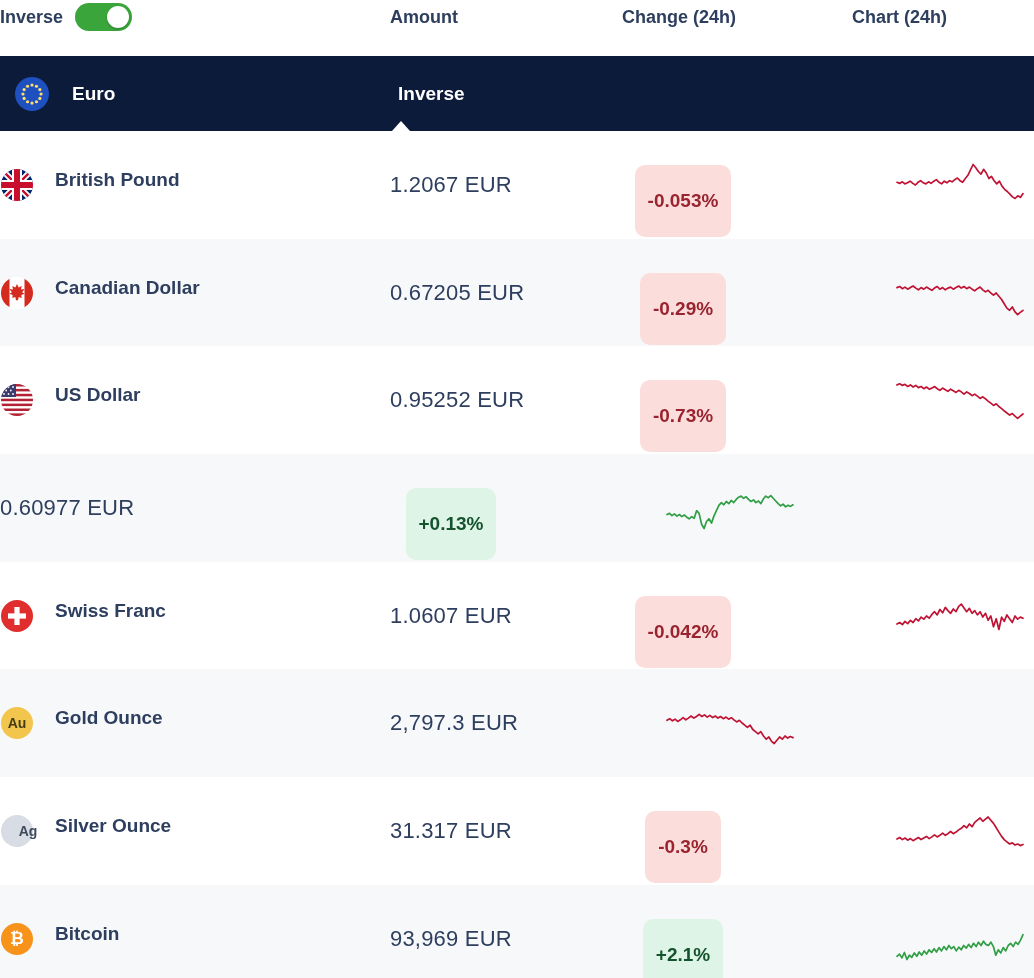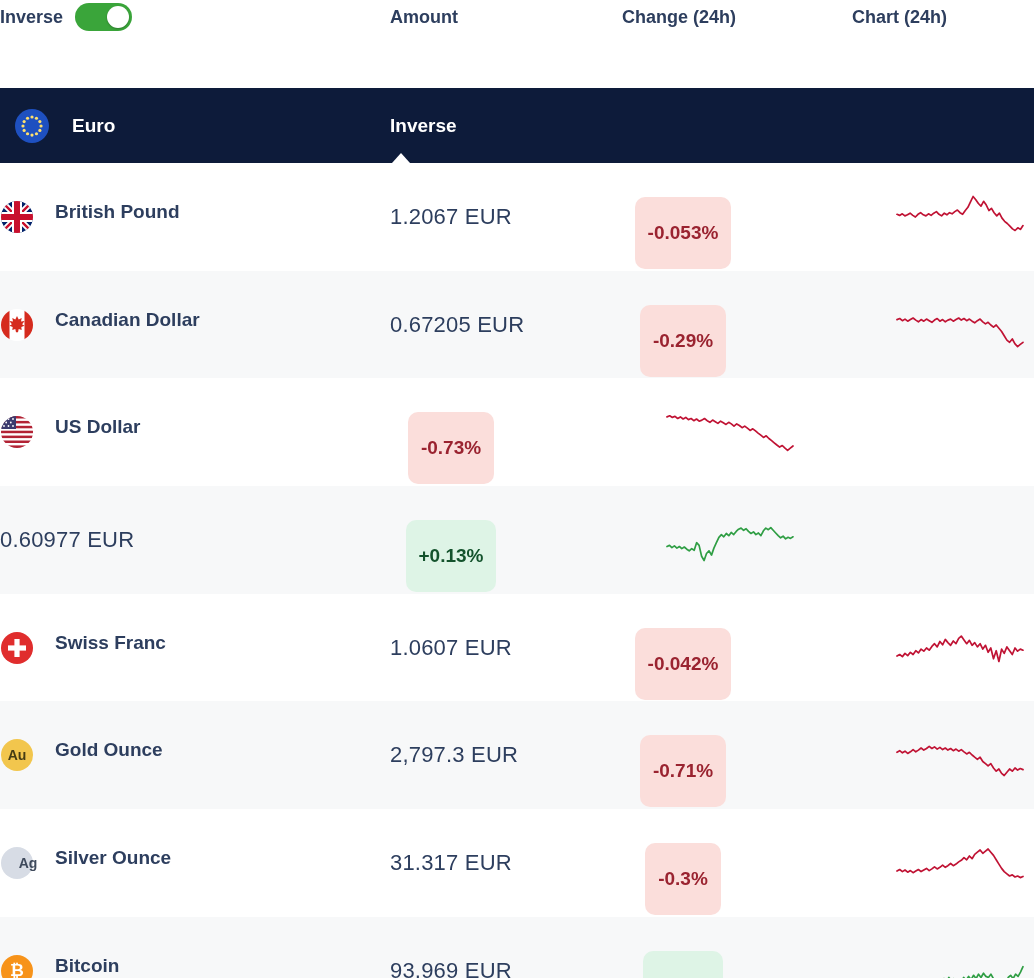--- a/index.html
+++ b/index.html
@@ -18,22 +18,22 @@
   .toggle {
     position:relative; width:57px; height:28px; border-radius:15px;
     background:#3aa53a; border:none; cursor:pointer; flex:none;
   }
   .toggle .knob {
     position:absolute; top:3px; right:3px; width:22px; height:22px;
     border-radius:50%; background:#fff; box-shadow:0 1px 2px rgba(0,0,0,.25);
   }
   
   .base-bar {
-    position:relative; margin-top:54px; height:75px; background:#0d1b3a;
-    display:grid; grid-template-columns:390px 644px; align-items:center;
+    position:relative; margin-top:22px; height:75px; background:#0d1b3a;
+    display:grid; grid-template-columns:390px 644px; align-items:center;gap:8px;
   }
   .base-left { display:flex; align-items:center; gap:23px; padding-left:15px; }
   .base-bar .label { color:#fff; font-size:19px; font-weight:700; }
   .notch {
     position:absolute; left:392px; bottom:0; width:0; height:0;
     border-left:9px solid transparent; border-right:9px solid transparent;
     border-bottom:10px solid #ffffff;
   }
   
   .rows { }
@@ -223,20 +223,21 @@
 
     <div class="row">
       <div class="cur-cell">
         <span class="icon">
             <svg viewBox="0 0 32 32">
               <use href="#flag-us"></use>
             </svg>
           </span>
         <span class="cur-name">US Dollar</span>
       </div>
+      <div class="amount">0.95252 EUR</div>
       <div class="change-wrap">
           <span class="badge down">-0.73%</span>
         </div>
       <svg class="spark" viewBox="0 0 130 62">
           <polyline points="2.0,15.9 4.7,14.8 7.4,16.4 10.0,15.3 12.7,17.5 15.4,15.9 18.1,18.0 20.8,16.4 23.4,18.6 26.1,17.5 28.8,19.7 31.5,18.0 34.2,20.2 36.9,19.1 39.5,17.5 42.2,19.7 44.9,21.3 47.6,19.1 50.3,20.7 52.9,22.4 55.6,20.2 58.3,21.8 61.0,23.4 63.7,21.3 66.3,22.9 69.0,25.1 71.7,22.9 74.4,24.5 77.1,26.7 79.7,25.1 82.4,27.2 85.1,29.4 87.8,27.8 90.5,29.9 93.1,32.1 95.8,34.2 98.5,36.4 101.2,34.8 103.9,37.5 106.6,39.6 109.2,41.8 111.9,44.0 114.6,46.1 117.3,44.5 120.0,47.2 122.6,49.4 125.3,47.2 128.0,45.0" fill="none" stroke="#c01334" stroke-width="1.7" stroke-linejoin="round" stroke-linecap="round"></polyline>
         </svg>
     </div>
 
     <div class="row">
       <div class="amount">0.60977 EUR</div>
@@ -265,23 +266,20 @@
           <polyline points="2.0,39.1 4.7,37.5 7.4,39.6 10.0,36.4 12.7,38.6 15.4,35.3 18.1,37.5 20.8,33.7 23.4,35.9 26.1,32.1 28.8,34.2 31.5,31.0 34.2,33.2 36.9,29.4 39.5,26.7 42.2,29.9 44.9,24.5 47.6,27.8 50.3,22.4 52.9,25.6 55.6,28.3 58.3,24.0 61.0,26.7 63.7,21.3 66.3,19.1 69.0,22.9 71.7,26.7 74.4,23.4 77.1,28.3 79.7,25.6 82.4,29.9 85.1,26.7 87.8,32.1 90.5,28.3 93.1,35.3 95.8,31.0 98.5,41.8 101.2,33.7 103.9,44.5 106.6,32.1 109.2,36.4 111.9,29.9 114.6,33.7 117.3,37.5 120.0,31.0 122.6,34.2 125.3,32.1 128.0,33.2" fill="none" stroke="#c01334" stroke-width="1.7" stroke-linejoin="round" stroke-linecap="round"></polyline>
         </svg>
     </div>
 
     <div class="row">
       <div class="cur-cell">
         <span class="metal gold">Au</span>
         <span class="cur-name">Gold Ounce</span>
       </div>
       <div class="amount">2,797.3 EUR</div>
-      <div class="change-wrap">
-          <span class="badge down">-0.71%</span>
-        </div>
       <svg class="spark" viewBox="0 0 130 62">
           <polyline points="2.0,28.3 4.7,26.7 7.4,28.8 10.0,27.2 12.7,29.4 15.4,27.8 18.1,25.6 20.8,27.8 23.4,26.1 26.1,24.0 28.8,26.1 31.5,24.5 34.2,22.4 36.9,24.5 39.5,22.9 42.2,25.1 44.9,23.4 47.6,25.6 50.3,24.0 52.9,26.1 55.6,24.5 58.3,26.7 61.0,25.1 63.7,27.2 66.3,25.6 69.0,27.8 71.7,29.9 74.4,28.3 77.1,31.0 79.7,33.2 82.4,35.3 85.1,33.2 87.8,37.5 90.5,39.6 93.1,41.8 95.8,39.6 98.5,44.0 101.2,47.2 103.9,45.0 106.6,49.4 109.2,51.5 111.9,48.3 114.6,45.0 117.3,47.2 120.0,44.0 122.6,46.1 125.3,44.5 128.0,45.6" fill="none" stroke="#c01334" stroke-width="1.7" stroke-linejoin="round" stroke-linecap="round"></polyline>
         </svg>
     </div>
 
     <div class="row">
       <div class="cur-cell">
         <span class="metal silver">Ag</span>
         <span class="cur-name">Silver Ounce</span>
       </div>

